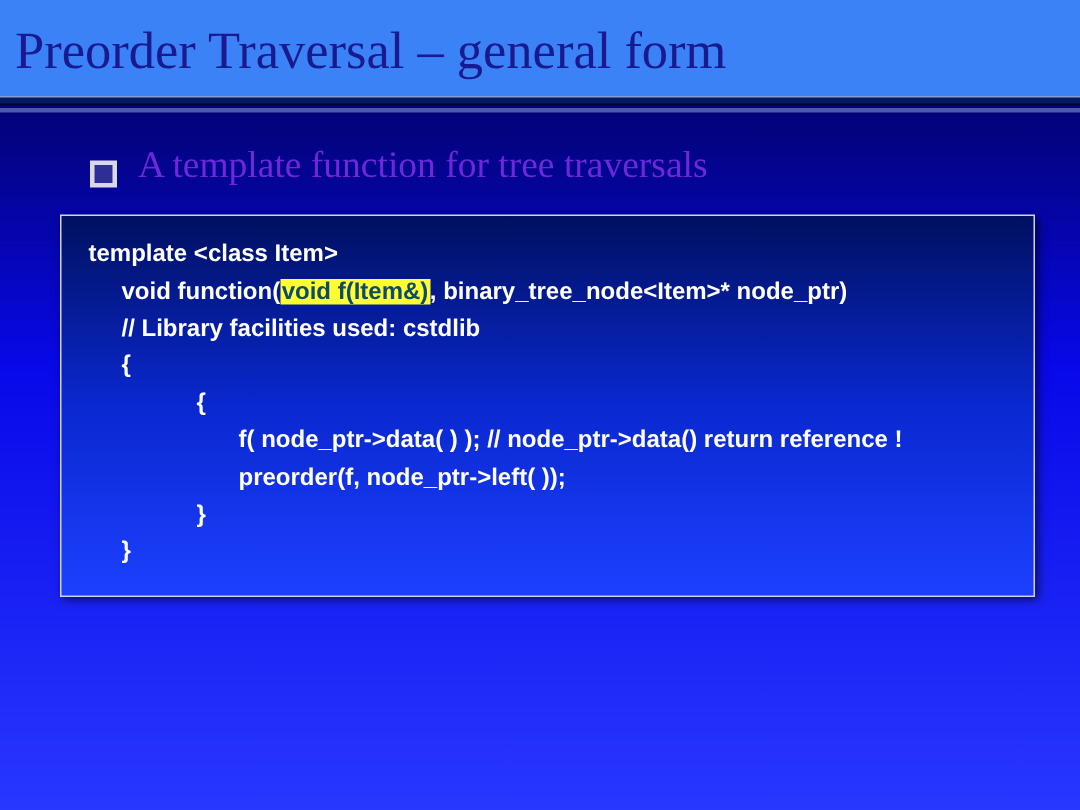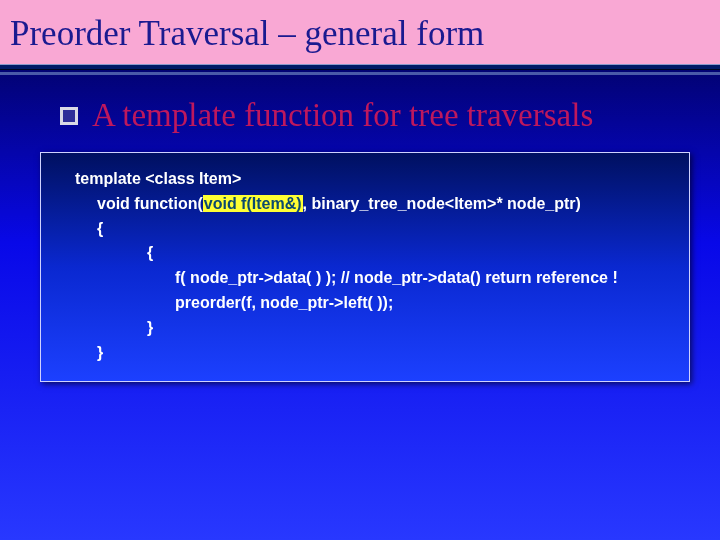--- a/index.html
+++ b/index.html
@@ -2,21 +2,21 @@
 <html><head>
 <meta charset="utf-8">
 <style>
   * { margin: 0; padding: 0; box-sizing: border-box; }
   html, body { width: 720px; height: 540px; overflow: hidden; }
   body {
     background: linear-gradient(180deg, #000045 0%, #0808e8 45%, #2838ff 100%);
     font-family: "Times New Roman", Times, serif;
   }
   .title-area {
-    background: #f9a8d4;
+    background: #3b82f6;
     padding: 14px 10px 10px 10px;
   }
   .title {
     font-size: 35px;
     color: #1a1a90;
     font-weight: normal;
   }
   .rule-group { line-height: 0; }
   .rule-thick {
     height: 6px;
@@ -49,29 +49,29 @@
     position: absolute;
     inset: 0;
     background: #d9d9e6;
   }
   .bullet-glyph .inner {
     position: absolute;
     left: 3px; top: 3px; right: 3px; bottom: 3px;
     background: #2e2e99;
   }
   .bullet-text {
-    font-size: 33px;
-    color: #be185d;
+    font-size: 25px;
+    color: #6d28d9;
   }
   .code-box {
     margin: 18px -10px 17px -20px;
     background: linear-gradient(180deg, #001060 0%, #0a28d0 50%, #1c40ff 100%);
     border: 1px solid #cfd2ff;
     box-shadow: 2px 2px 6px rgba(0,0,0,0.6);
-    padding: 14px 18px 16px 34px;
+    padding: 14px 18px 16px 18px;
     font-family: Arial, Helvetica, sans-serif;
     font-size: 16px;
     font-weight: bold;
     color: #ffffff;
     line-height: 1.55;
   }
   .ind1 { padding-left: 22px; }
   .ind3 { padding-left: 72px; }
   .ind4 { padding-left: 100px; }
   .hl { background: #ffff33; color: #0c4a6e; padding: 0 1px; }
@@ -94,20 +94,21 @@
         <span class="inner"></span>
     </span>
     <span class="bullet-text">A template function for tree traversals</span>
   </div>
 
   <div class="code-box">
     <div>template &lt;class Item&gt;</div>
     <div class="ind1">
       <span>void function(</span><span class="hl">void f(Item&amp;)</span><span>, binary_tree_node&lt;Item&gt;*  node_ptr)</span>
     </div>
+    <div class="ind1">// Library facilities used: cstdlib</div>
     <div class="ind1">{</div>
     <div class="ind3">{</div>
     <div class="ind4">f( node_ptr-&gt;data( ) ); // node_ptr-&gt;data() return reference !</div>
     <div class="ind4">preorder(f, node_ptr-&gt;left( ));</div>
     <div class="ind3">}</div>
     <div class="ind1">}</div>
   </div>
 </div>
 
 </body></html>

